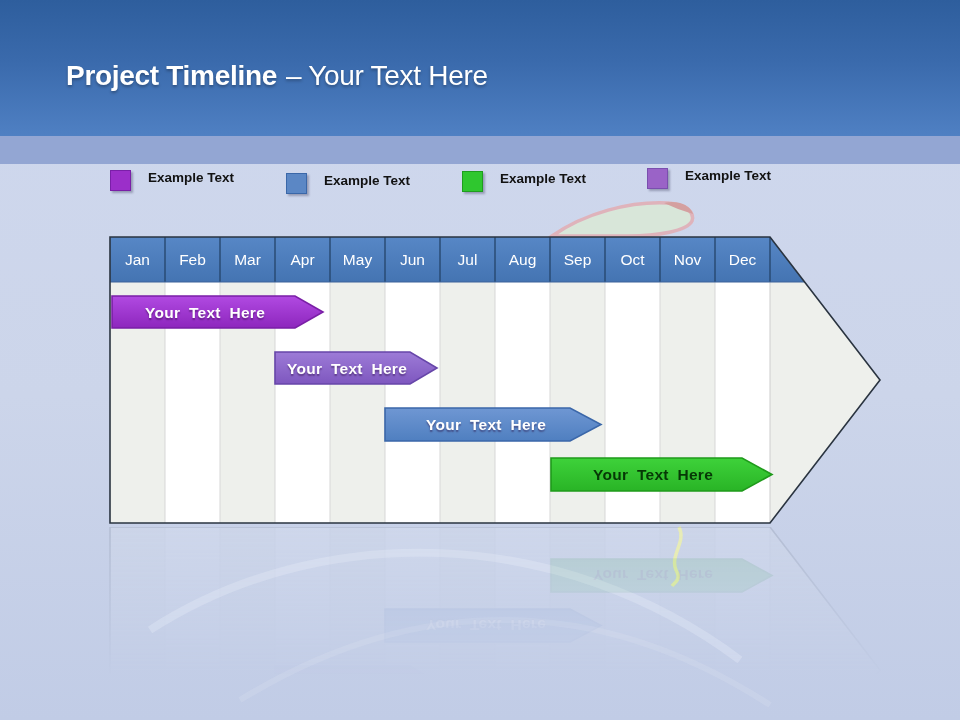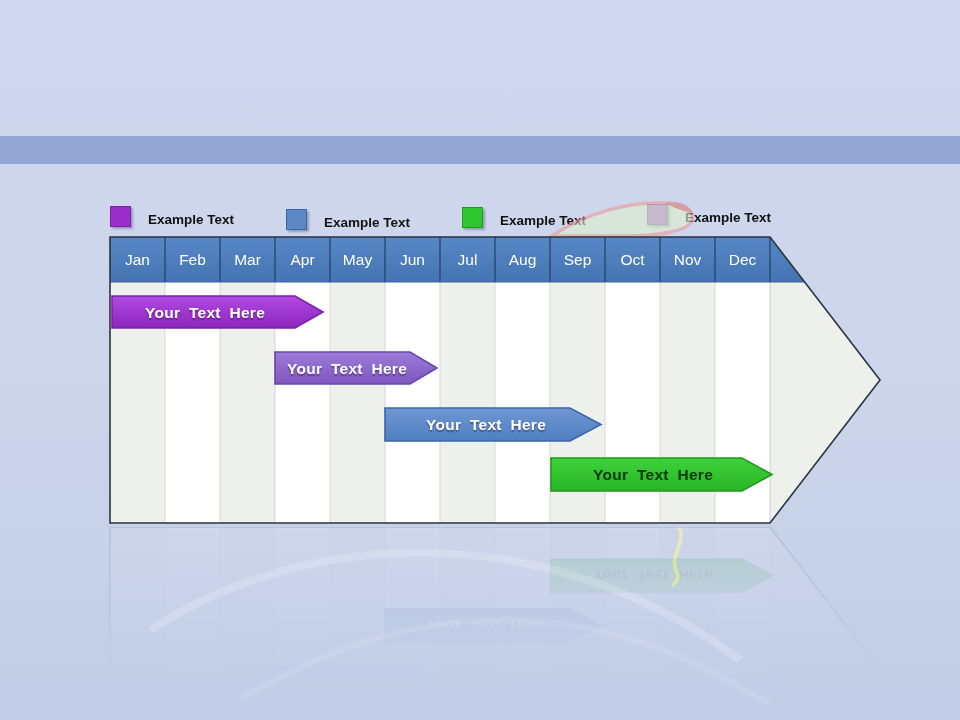--- a/index.html
+++ b/index.html
@@ -10,21 +10,21 @@
   }
   .top-band{
     position:absolute;left:0;top:0;width:960px;height:136px;
     background:linear-gradient(180deg,#2e5e9d 0%,#3a6aac 45%,#4f80c3 100%);
   }
   .sub-band{position:absolute;left:0;top:136px;width:960px;height:28px;background:#93a6d3;}
   .title{position:absolute;left:66px;top:60px;color:#ffffff;font-size:28px;white-space:nowrap;
          text-shadow:0 2px 3px rgba(0,0,0,.30);letter-spacing:-.3px;}
   .title .t-bold{font-weight:bold;}
   .title .t-light{font-weight:normal;margin-left:9px;}
-  .legend-item{position:absolute;display:flex;align-items:flex-end;margin-top:36px;}
+  .legend-item{position:absolute;display:flex;align-items:flex-start;}
   .legend-swatch{width:19px;height:19px;border:1px solid #555;box-shadow:1.5px 1.5px 2px rgba(50,50,80,.35);}
   .legend-label{font-size:13.5px;font-weight:bold;color:#121212;margin-left:17px;white-space:nowrap;}
   .li-1{left:110px;top:170px;} .li-2{left:286px;top:173px;}
   .li-3{left:462px;top:171px;} .li-4{left:647px;top:168px;}
   .decor-svg{position:absolute;left:0;top:0;width:960px;height:720px;z-index:1;}
   #timeline-svg{position:absolute;left:0;top:0;width:960px;height:720px;z-index:3;}
   .month-lb{font-family:"Liberation Sans","DejaVu Sans",sans-serif;font-size:15.5px;fill:#ffffff;}
   .bar-lb{font-family:"Liberation Sans","DejaVu Sans",sans-serif;font-size:15.5px;font-weight:bold;
           fill:#ffffff;letter-spacing:.3px;word-spacing:4px;text-shadow:0 1.5px 1.5px rgba(40,10,60,.45);}
   .bar-lb-dark{fill:#063806;text-shadow:none;}
@@ -33,20 +33,25 @@
     -webkit-mask-image:linear-gradient(180deg,rgba(0,0,0,.8) 0%,rgba(0,0,0,0) 80%);
             mask-image:linear-gradient(180deg,rgba(0,0,0,.8) 0%,rgba(0,0,0,0) 80%);
   }
   .reflection svg{position:absolute;left:0;top:-197px;width:960px;height:720px;transform:scaleY(-1);}
 </style>
 </head>
 <body>
 
 <div class="slide">
 
+  <div class="top-band">
+    <div class="title">
+      <span class="t-bold">Project Timeline</span><span class="t-light">– Your Text Here</span>
+    </div>
+  </div>
   <div class="sub-band"></div>
 
   <svg class="decor-svg" viewBox="0 0 960 720">
     <g opacity="0.62">
       <path d="M552,236 C585,213 630,201 668,203 C685,204 695,212 692,221 C687,231 658,236 628,236 Z" fill="#dff0cf" stroke="#ea9e9e" stroke-width="3.5"></path>
       <path d="M664,203 C676,200 690,204 693,214 L678,209 Z" fill="#d97f72"></path>
     </g>
     <path d="M679,527 C687,543 668,556 677,572 C681,580 674,583 672,586" fill="none" stroke="#e9edaa" stroke-width="3.5" opacity="0.9"></path>
     <path d="M150,630 C320,520 560,525 740,660" fill="none" stroke="#dde5f3" stroke-width="8" opacity="0.45"></path>
     <path d="M240,700 C420,590 600,595 770,705" fill="none" stroke="#d6deef" stroke-width="6" opacity="0.3"></path>

